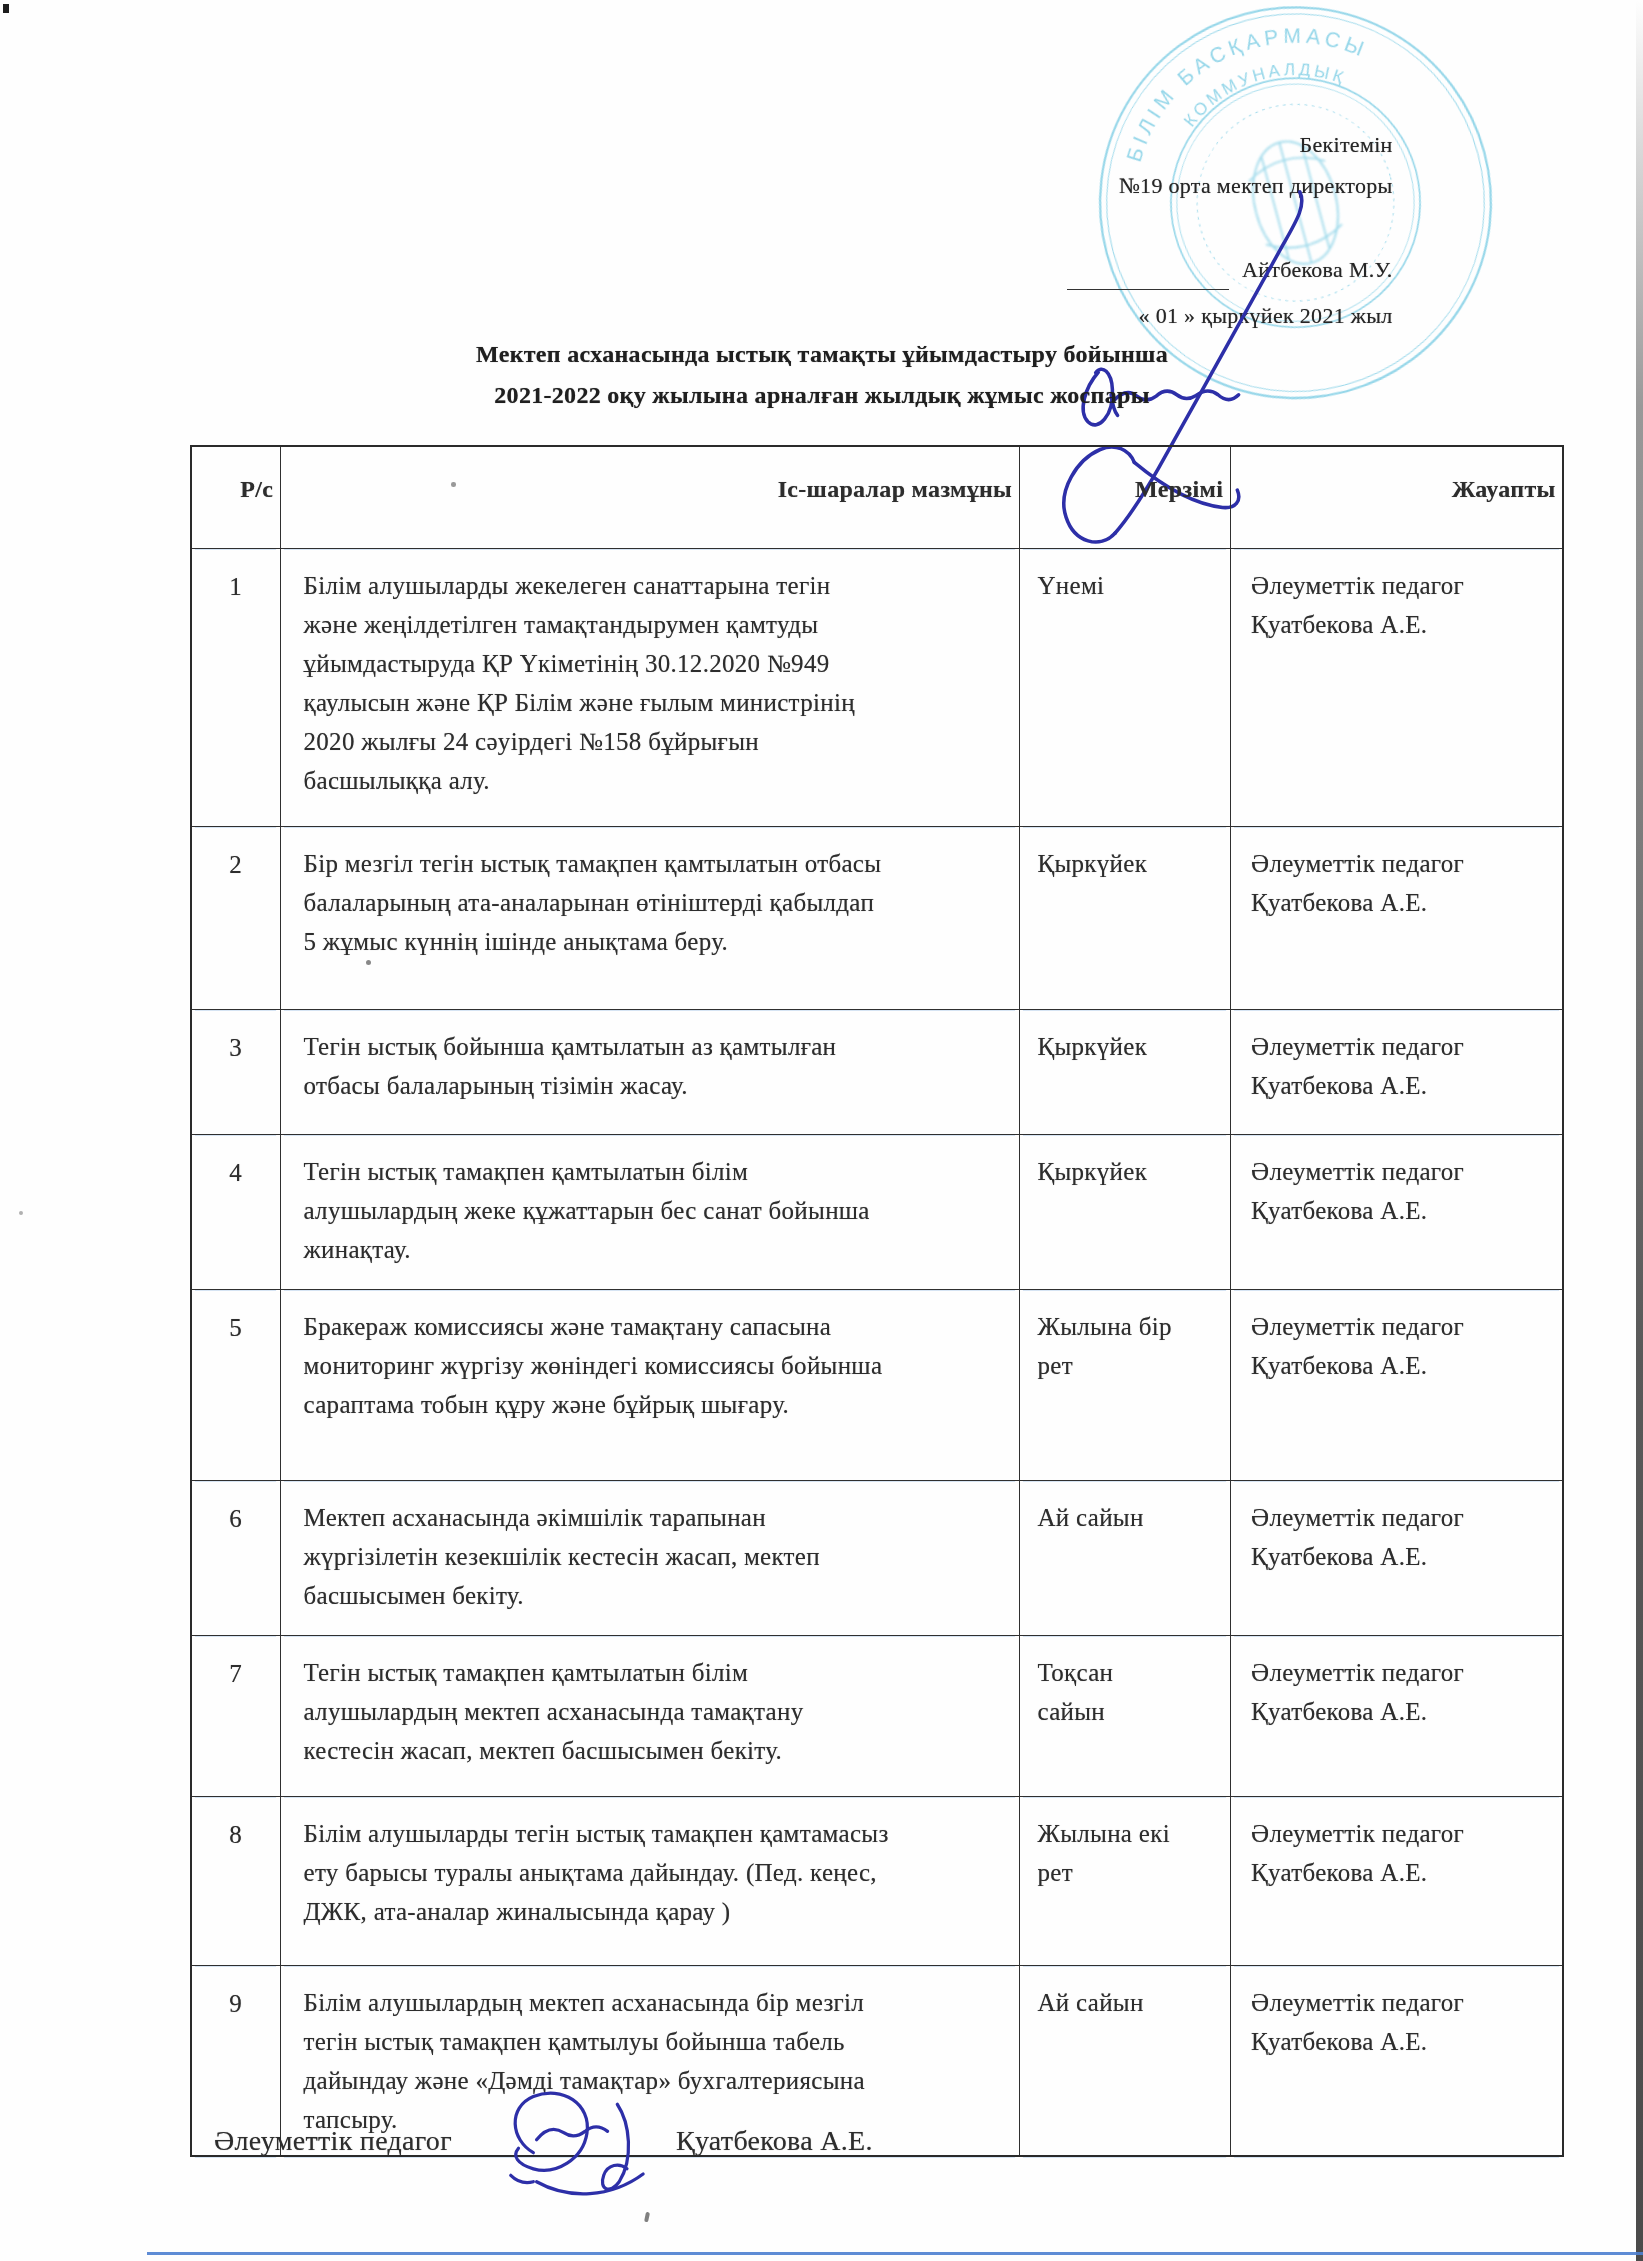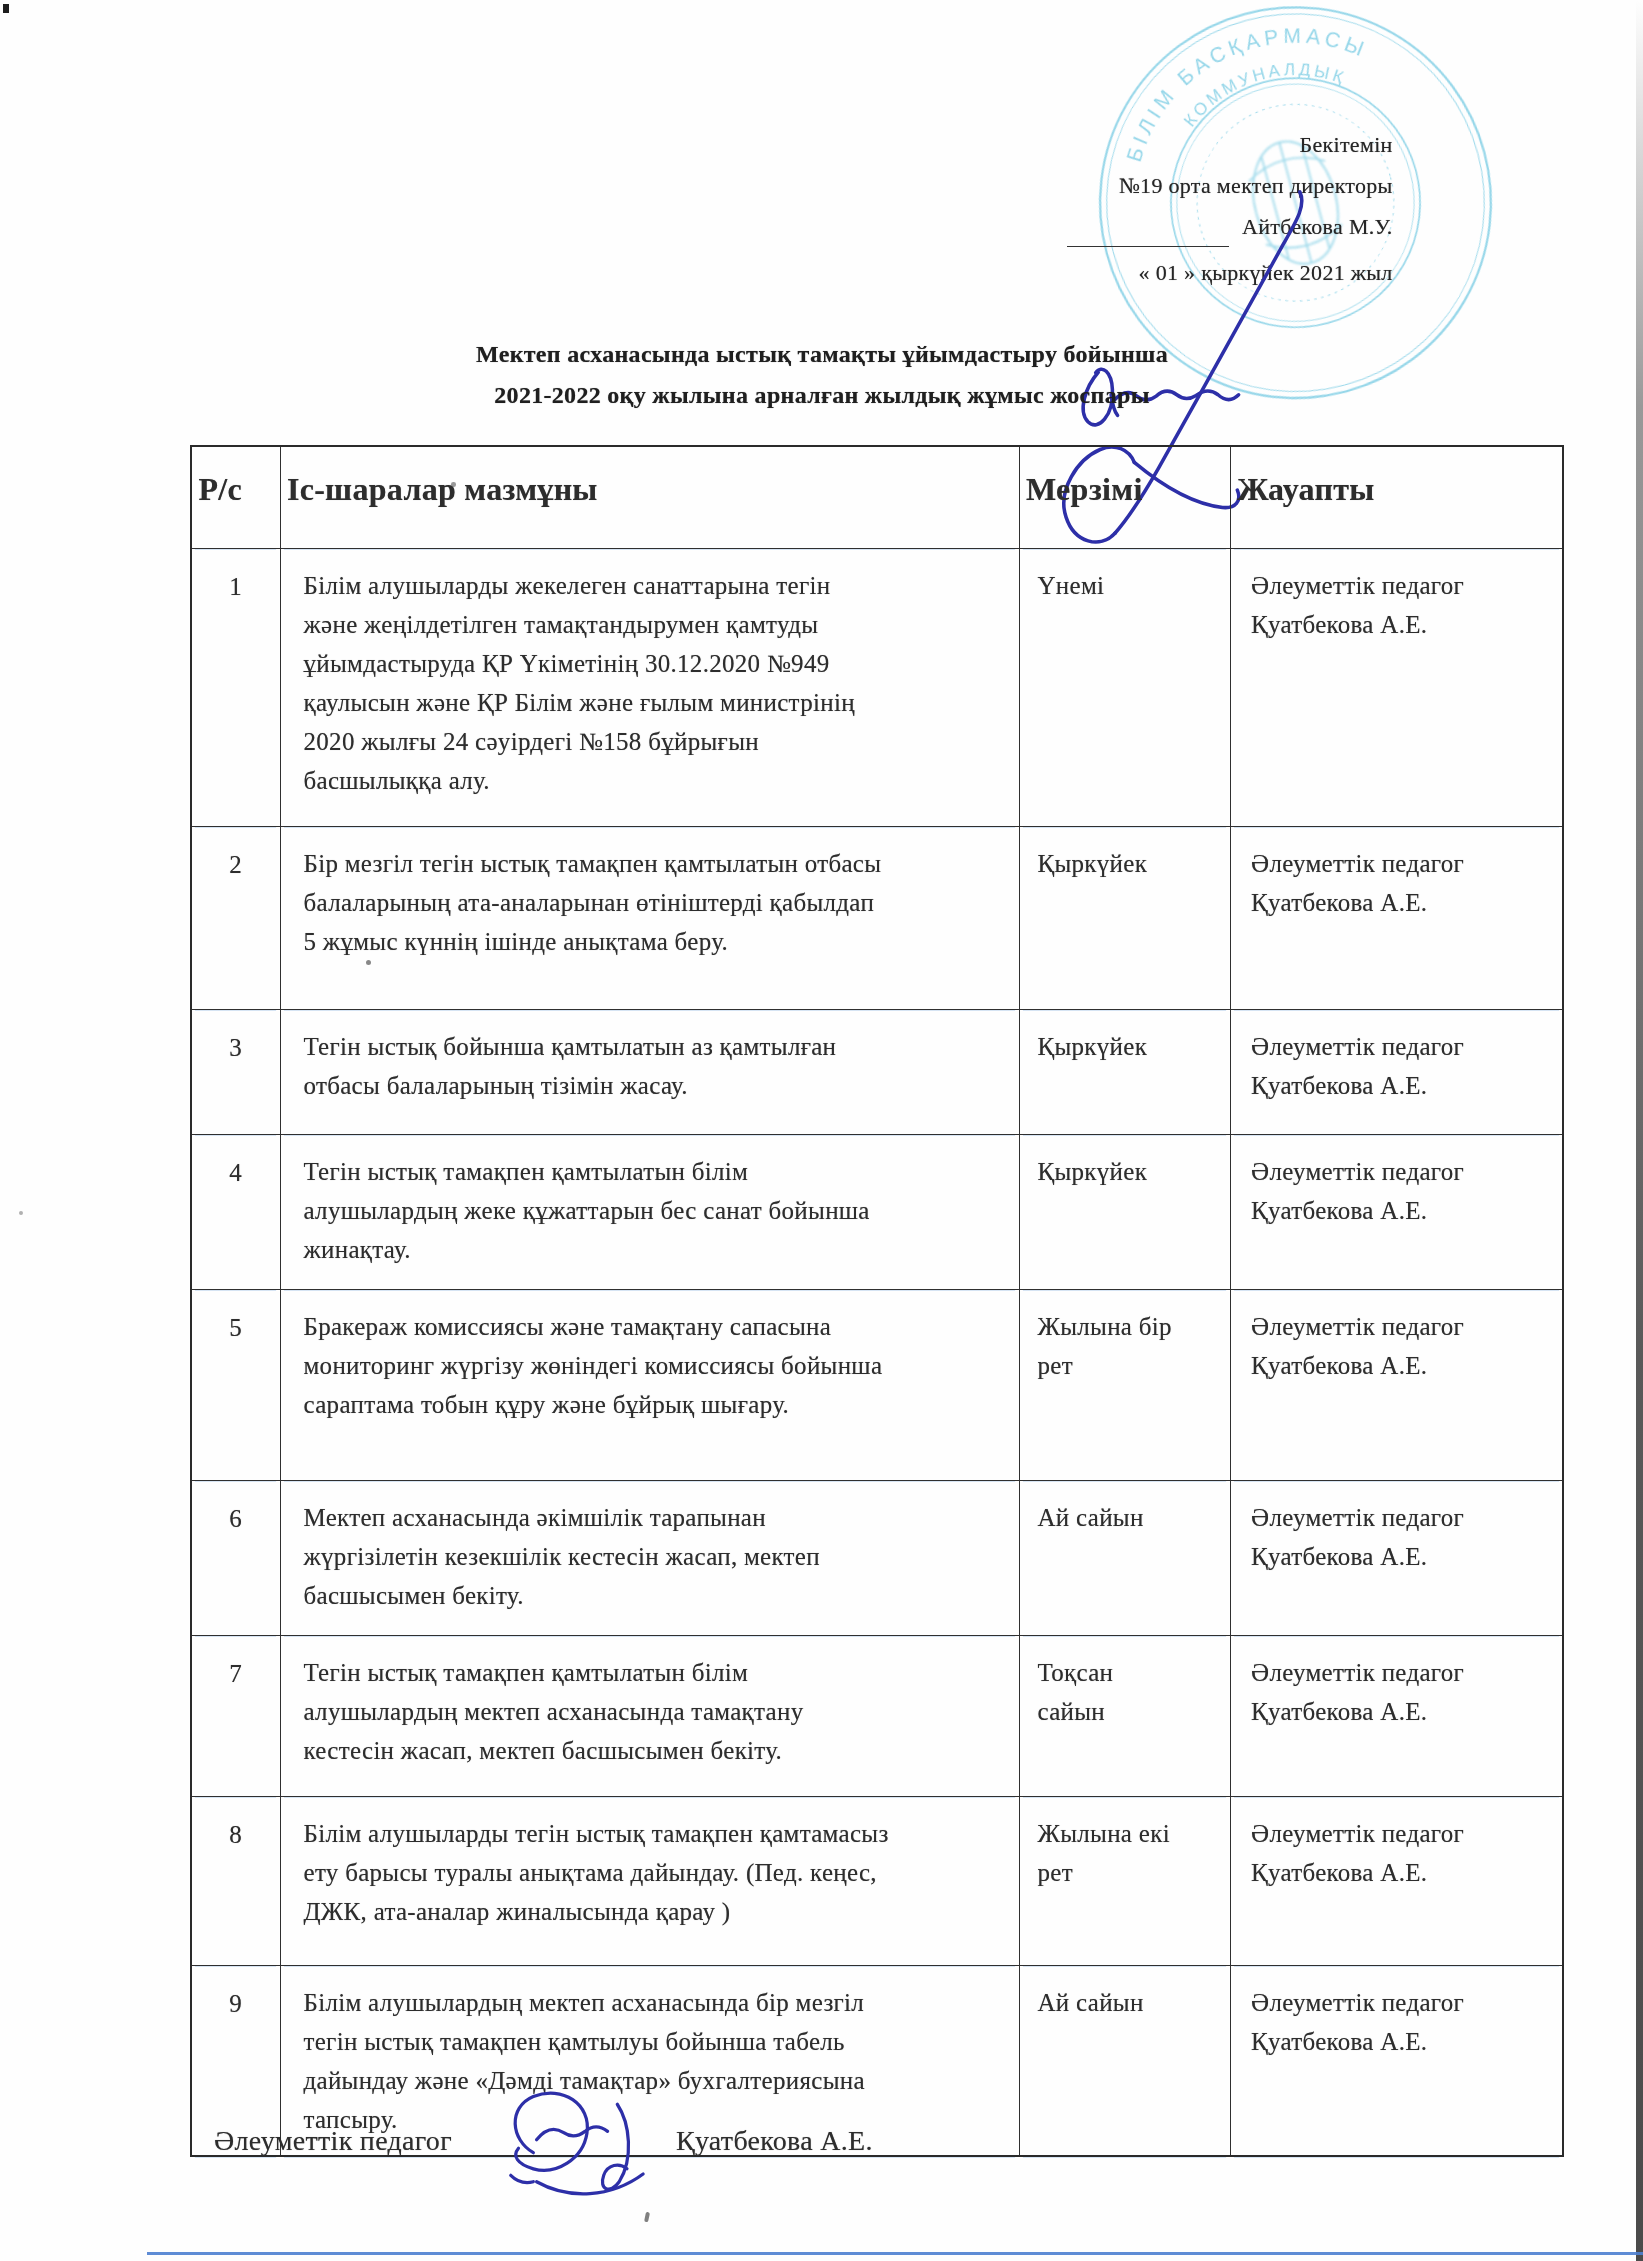--- a/index.html
+++ b/index.html
@@ -37,21 +37,21 @@
 
   
   .approval{
     position:absolute;left:1067px;top:124px;
     font-size:22px;line-height:41px;letter-spacing:0.3px;
     color:#262626;
     text-shadow:0 0 0.8px rgba(30,30,30,.55);
     white-space:nowrap;
     text-align:right;
   }
-  .sig-row{display:flex;align-items:flex-end;}
+  .sig-row{display:flex;align-items:flex-end;margin-top:43px;}
   .sig-line{width:162px;border-bottom:1.9px solid #333;height:34px;margin-right:13px;}
   .date-line{margin-top:5px;}
   .ink{position:absolute;pointer-events:none;}
   .ink svg{width:100%;height:100%;}
   .ink-director{left:1039px;top:182px;width:322px;height:374px;}
   .ink-footer{left:472px;top:2077px;width:226px;height:132px;}
 
   
   .doc-title{
     position:absolute;top:334px;left:0;width:100%;
@@ -69,21 +69,21 @@
     color:#2d2d2d;
     text-shadow:0 0 0.7px rgba(35,35,35,.5);
   }
   table.plan th, table.plan td{
     border:1.9px solid #2f2f2f;
     vertical-align:top;
     box-shadow:0 5.8px 0 -3.9px rgba(115,165,215,.32);
   }
   table.plan{border:2.6px solid #2a2a2a;}
   thead th{
-    font-size:32px;font-weight:bold;text-align:left;
+    font-size:24px;font-weight:bold;text-align:right;
     padding:23px 6.4px 19.3px 6.4px;vertical-align:middle;
     box-shadow:0 7.7px 0 -5.2px rgba(100,150,210,.55);
     font-family:Liberation Serif, serif;
   }
   thead tr{height:102px;}
   td.col-num{text-align:center;padding-top:18px;}
   td.col-content{padding:17px 129px 12px 23px;}
   td.col-term{padding:17px 57px 2px 18px;}
   td.col-resp{padding:17px 19.3px 15.5px 20.6px;}
   tbody tr:nth-child(1){height:278px;}

